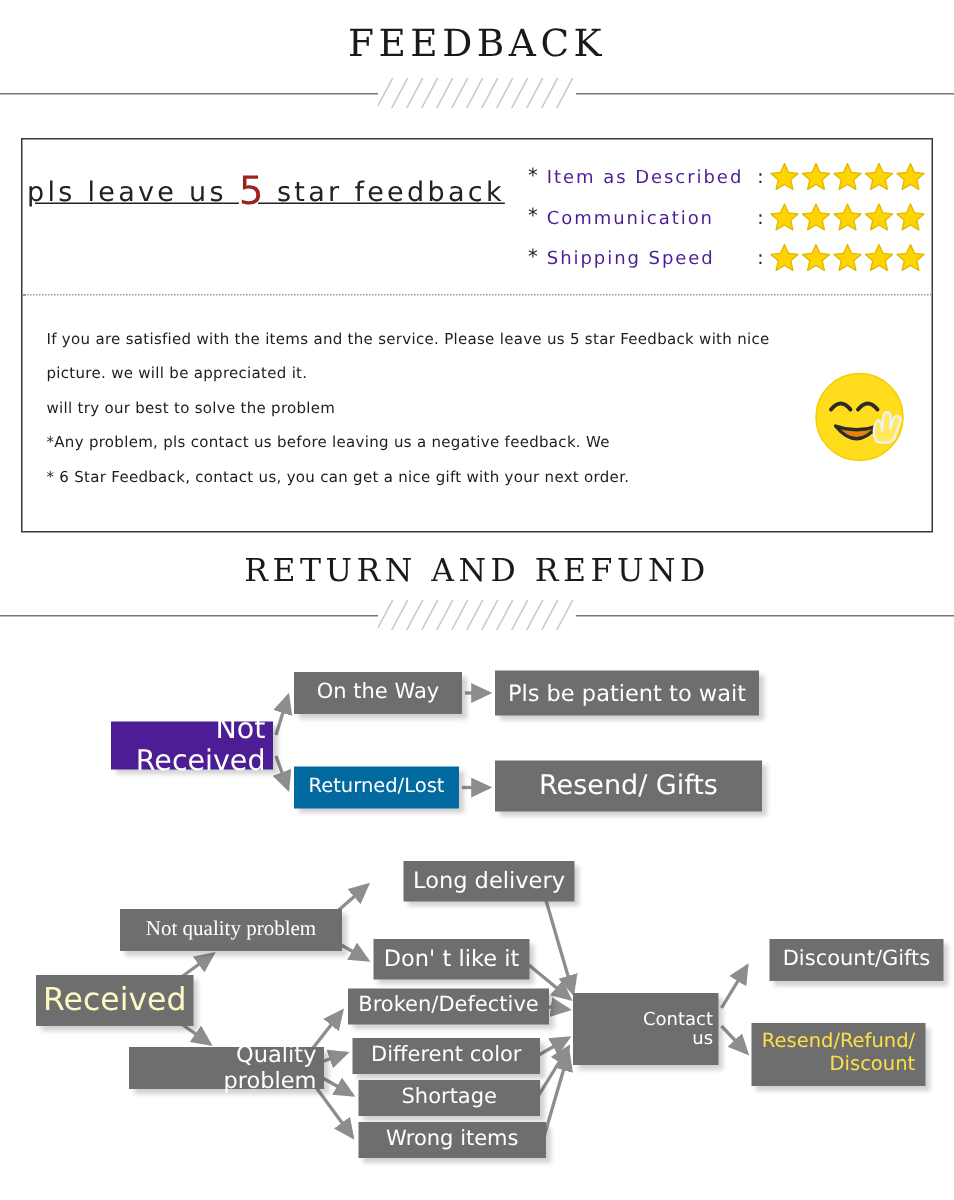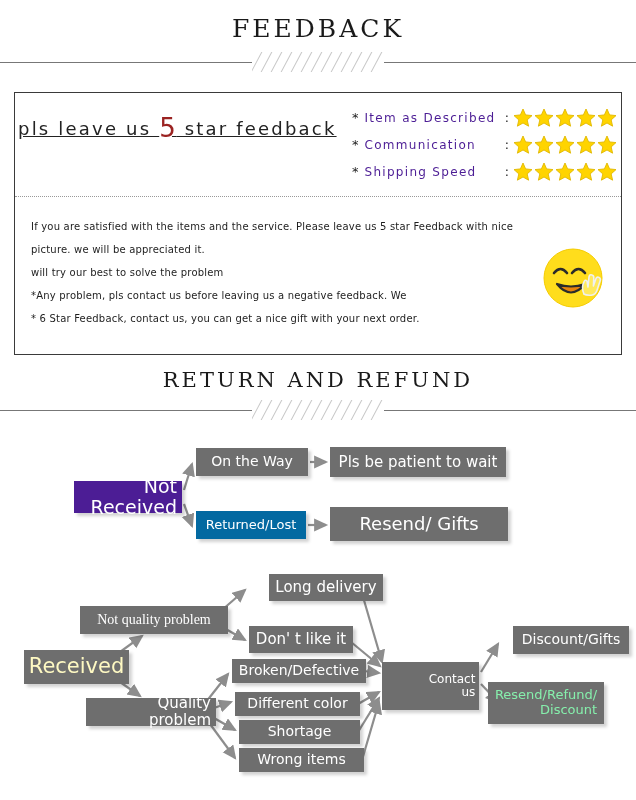--- a/index.html
+++ b/index.html
@@ -368,16 +368,16 @@
       <div class="node" style="left: 80px; top: 176px; width: 148px; height: 28px; font-size: 14px; background: rgb(110, 110, 110); color: rgb(255, 255, 255); font-family: Liberation Serif, serif;">Not quality problem</div>
       <div class="node" style="left: 86px; top: 268px; width: 130px; height: 28px; font-size: 15px; background: rgb(110, 110, 110); color: rgb(255, 255, 255);">Quality problem</div>
       <div class="node" style="left: 249px; top: 144px; width: 114px; height: 27px; font-size: 15px; background: rgb(110, 110, 110); color: rgb(255, 255, 255); margin-left: 20px;">Long delivery</div>
       <div class="node" style="left: 249px; top: 196px; width: 104px; height: 27px; font-size: 15px; background: rgb(110, 110, 110); color: rgb(255, 255, 255);">Don' t like it</div>
       <div class="node" style="left: 232px; top: 229px; width: 134px; height: 24px; font-size: 14px; background: rgb(110, 110, 110); color: rgb(255, 255, 255);">Broken/Defective</div>
       <div class="node" style="left: 235px; top: 262px; width: 125px; height: 24px; font-size: 14px; background: rgb(110, 110, 110); color: rgb(255, 255, 255);">Different color</div>
       <div class="node" style="left: 239px; top: 290px; width: 121px; height: 24px; font-size: 14px; background: rgb(110, 110, 110); color: rgb(255, 255, 255);">Shortage</div>
       <div class="node" style="left: 239px; top: 318px; width: 125px; height: 24px; font-size: 14px; background: rgb(110, 110, 110); color: rgb(255, 255, 255);">Wrong items</div>
       <div class="node" style="left: 382px; top: 232px; width: 97px; height: 48px; font-size: 12px; background: rgb(110, 110, 110); color: rgb(255, 255, 255); padding-left: 48px;">Contact us</div>
       <div class="node" style="left: 501px; top: 196px; width: 116px; height: 28px; font-size: 14px; background: rgb(110, 110, 110); color: rgb(255, 255, 255); margin-left: 12px;">Discount/Gifts</div>
-      <div class="node" style="left: 488px; top: 252px; width: 116px; height: 42px; font-size: 13px; background: rgb(110, 110, 110); color: #86efac;">Resend/Refund/
+      <div class="node" style="left: 501px; top: 252px; width: 116px; height: 42px; font-size: 13px; background: rgb(110, 110, 110); color: #fde047;">Resend/Refund/
 Discount</div>
     </div>
 </div>
 
 </body></html>

